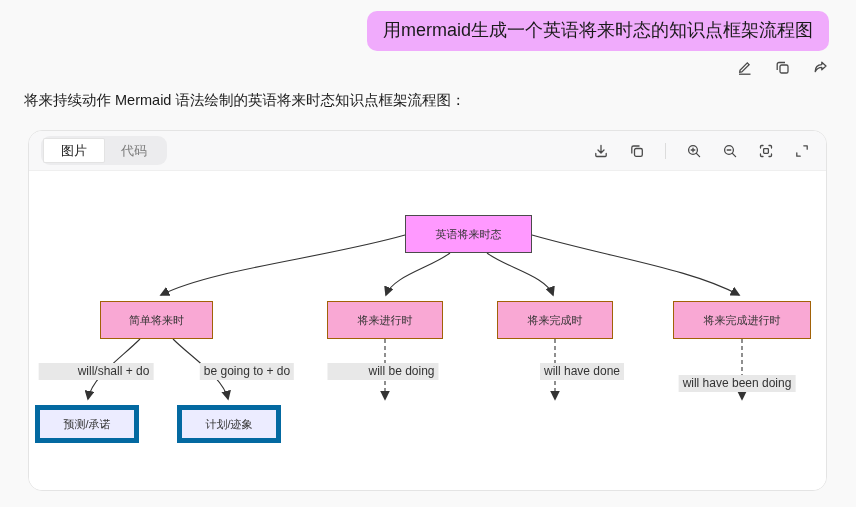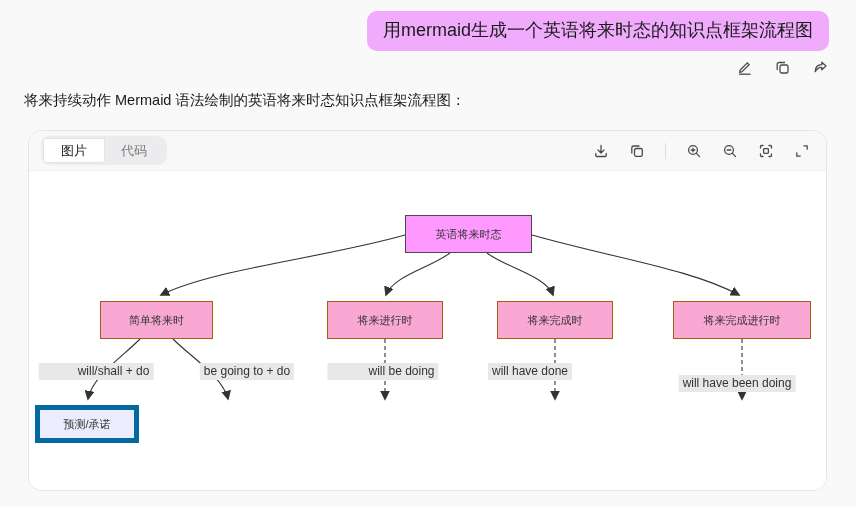--- a/index.html
+++ b/index.html
@@ -154,20 +154,21 @@
     </svg>
 
     <div class="node node-root" style="left:376px; top:44px; width:127px;">英语将来时态</div>
 
     <div class="node node-l2" style="left:71px; top:130px; width:113px;">简单将来时</div>
     <div class="node node-l2" style="left:468px; top:130px; width:116px;">将来完成时</div>
     <div class="node node-l2" style="left:298px; top:130px; width:116px;">将来进行时</div>
     <div class="node node-l2" style="left:644px; top:130px; width:138px;">将来完成进行时</div>
 
     <div class="node node-l3" style="left:6px; top:234px; width:104px;">预测/承诺</div>
+    <div class="node node-l3" style="left:148px; top:234px; width:104px;">计划/迹象</div>
 
     <div class="edge-label" style="left:67px; top:192px;padding-left:39px;">will/shall + do</div>
     <div class="edge-label" style="left:194px; top:192px;margin-left:24px;">be going to + do</div>
     <div class="edge-label" style="left:354px; top:192px;padding-left:41px;">will be doing</div>
-    <div class="edge-label" style="left:501px; top:192px;">will have done</div>
+    <div class="edge-label" style="left:553px; top:192px;">will have done</div>
     <div class="edge-label" style="left:708px; top:192px;margin-top:12px;">will have been doing</div>
   </div>
 </div>
 
 </body></html>

